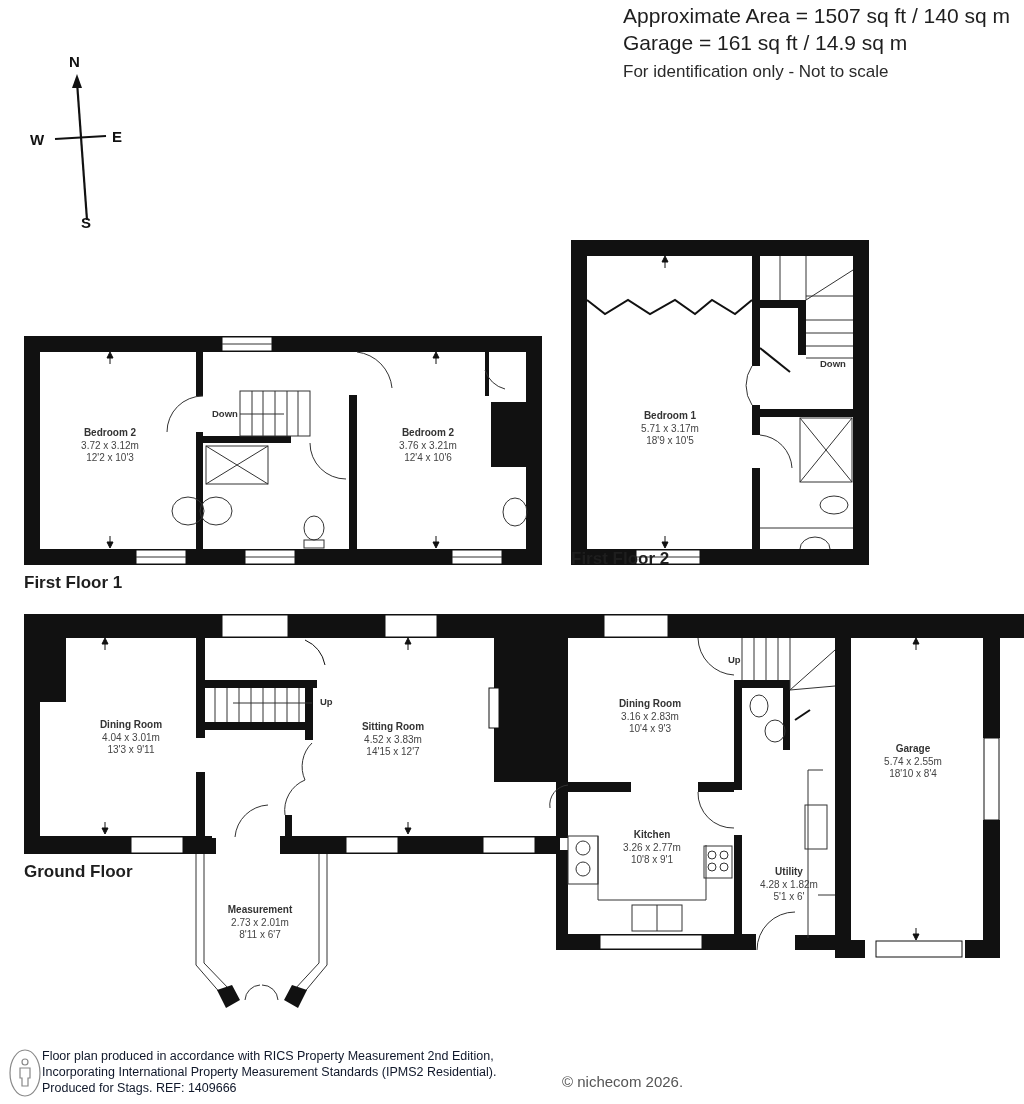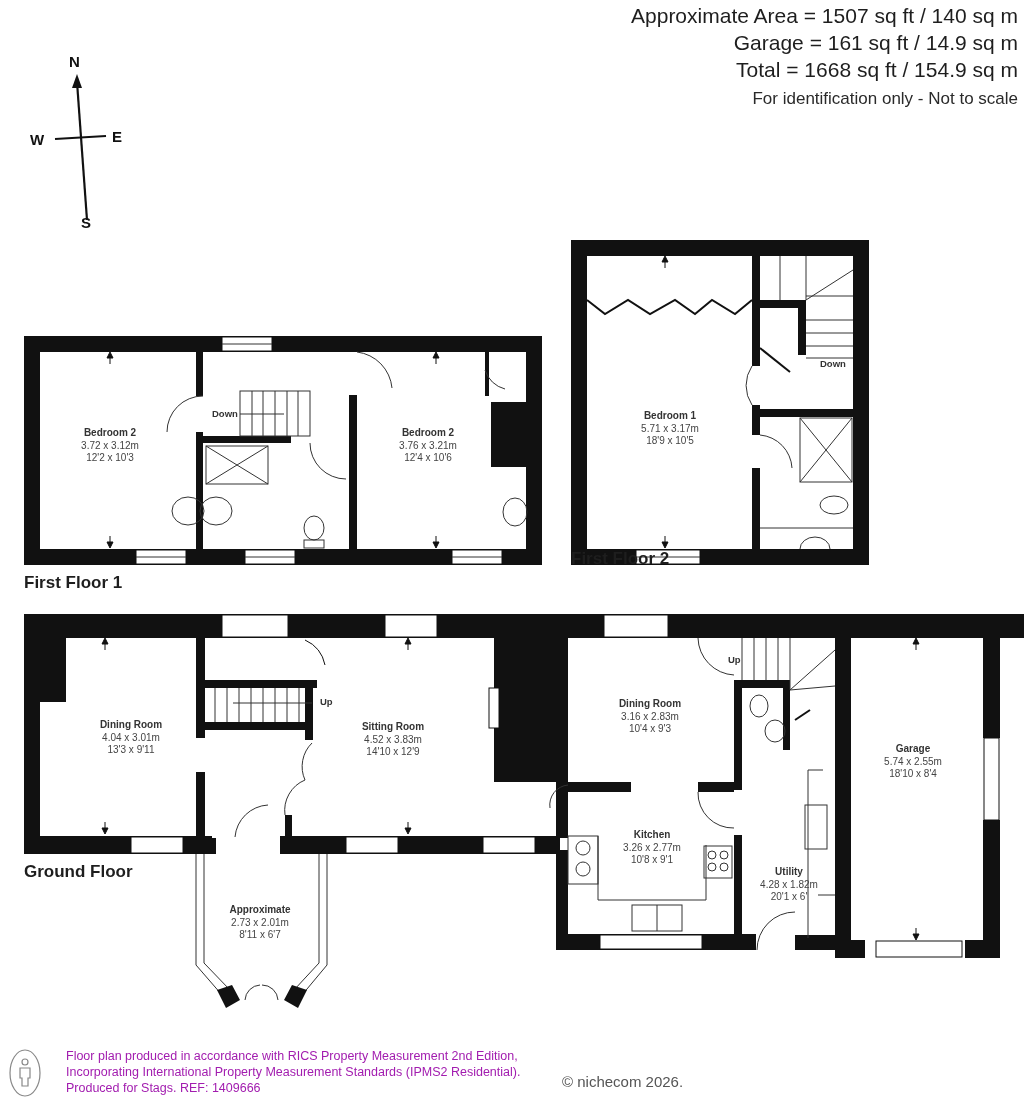--- a/index.html
+++ b/index.html
@@ -1,37 +1,36 @@
 <!DOCTYPE html>
 <html><head>
 <meta charset="utf-8">
 <style>
   html, body { margin:0; padding:0; background:#ffffff; }
   body { width:1024px; height:1104px; position:relative; overflow:hidden; font-family:"Liberation Sans", sans-serif; color:#222; }
-  .area-block { position:absolute; right:6px; top:2px; text-align:right; }
+  .area-block { position:absolute; right:14px; top:2px; text-align:left; }
   .area-line { font-size:21px; line-height:27px; color:#1e1e1e; }
   .area-note { font-size:17px; color:#2a2a2a; margin-top:6px; }
   .floor-label { position:absolute; font-weight:bold; font-size:17px; color:#1e1e1e; }
   .room-label { position:absolute; text-align:center; font-size:10px; line-height:12.5px; color:#444; transform:translateX(-50%); white-space:nowrap; }
   .room-label .rname { font-weight:bold; color:#333; display:block; }
   .room-label span { display:block; }
   .stair-label { position:absolute; font-size:9.5px; font-weight:bold; color:#333; }
   .compass-letter { position:absolute; font-weight:bold; font-size:15px; color:#111; }
   .footer { position:absolute; left:8px; top:1048px; display:flex; align-items:flex-start; }
-  .footer-text { font-size:12.5px; line-height:16px; color:#a21caf; margin-left:24px; }
+  .footer-text { font-size:12.5px; line-height:16px; color:#0f172a; margin-left:0; }
   .footer-copy { position:absolute; left:562px; top:1073px; font-size:15px; color:#555; white-space:nowrap; }
   svg { position:absolute; left:0; top:0; }
 </style>
 </head>
 <body>
 
 <div class="area-block">
   <div class="area-line">Approximate Area = 1507 sq ft / 140 sq m</div>
   <div class="area-line">Garage = 161 sq ft / 14.9 sq m</div>
-  <div class="area-line">Total = 1668 sq ft / 154.9 sq m</div>
   <div class="area-note">For identification only - Not to scale</div>
 </div>
 
 <div>
   <svg width="140" height="240" style="left:0;top:0">
     <line x1="87" y1="220" x2="77" y2="82" stroke="#111" stroke-width="2.2"></line>
     <polygon points="77,74 72,88 82,88" fill="#111"></polygon>
     <line x1="55" y1="139" x2="106" y2="136" stroke="#111" stroke-width="2.2"></line>
   </svg>
   <div class="compass-letter" style="left:69px;top:53px">N</div>
@@ -287,41 +286,41 @@
 <div class="floor-label" style="left:571px;top:549px">First Floor 2</div>
 
 <div class="room-label" style="left:131px;top:719px">
   <span class="rname">Dining Room</span>
   <span>4.04 x 3.01m</span>
   <span>13'3 x 9'11</span>
 </div>
 <div class="room-label" style="left:393px;top:721px">
   <span class="rname">Sitting Room</span>
   <span>4.52 x 3.83m</span>
-  <span>14'10 x 12'9</span>
+  <span>14'15 x 12'7</span>
 </div>
 <div class="room-label" style="left:260px;top:904px">
-  <span class="rname">Approximate</span>
+  <span class="rname">Measurement</span>
   <span>2.73 x 2.01m</span>
   <span>8'11 x 6'7</span>
 </div>
 <div class="room-label" style="left:650px;top:698px">
   <span class="rname">Dining Room</span>
   <span>3.16 x 2.83m</span>
   <span>10'4 x 9'3</span>
 </div>
 <div class="room-label" style="left:652px;top:829px">
   <span class="rname">Kitchen</span>
   <span>3.26 x 2.77m</span>
   <span>10'8 x 9'1</span>
 </div>
 <div class="room-label" style="left:789px;top:866px">
   <span class="rname">Utility</span>
   <span>4.28 x 1.82m</span>
-  <span>20'1 x 6'</span>
+  <span>5'1 x 6'</span>
 </div>
 <div class="room-label" style="left:913px;top:743px">
   <span class="rname">Garage</span>
   <span>5.74 x 2.55m</span>
   <span>18'10 x 8'4</span>
 </div>
 <div class="stair-label" style="left:320px;top:696px">Up</div>
 <div class="stair-label" style="left:728px;top:654px">Up</div>
 <div class="floor-label" style="left:24px;top:862px">Ground Floor</div>
 

